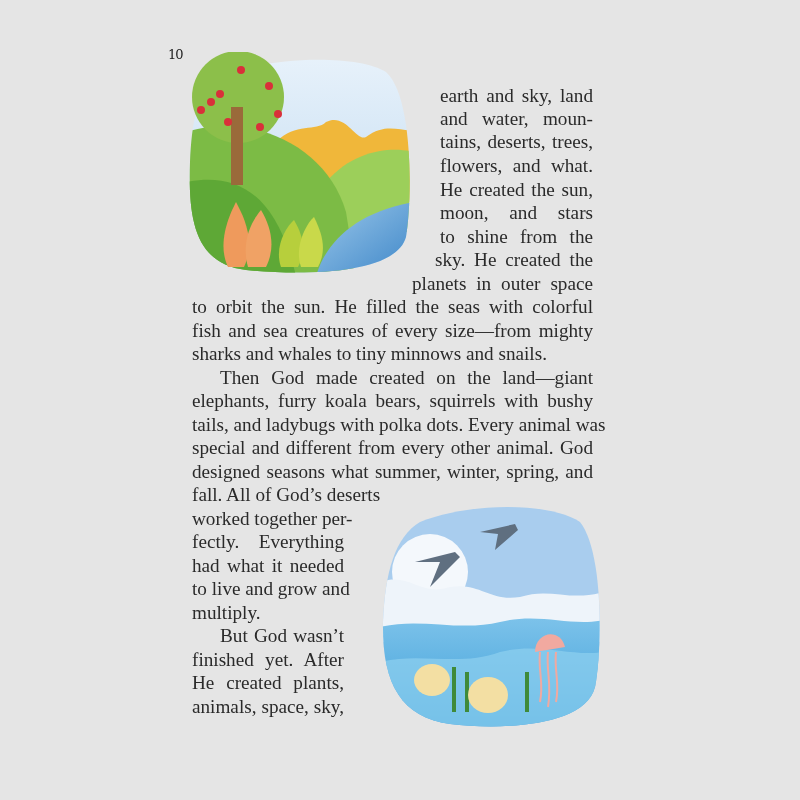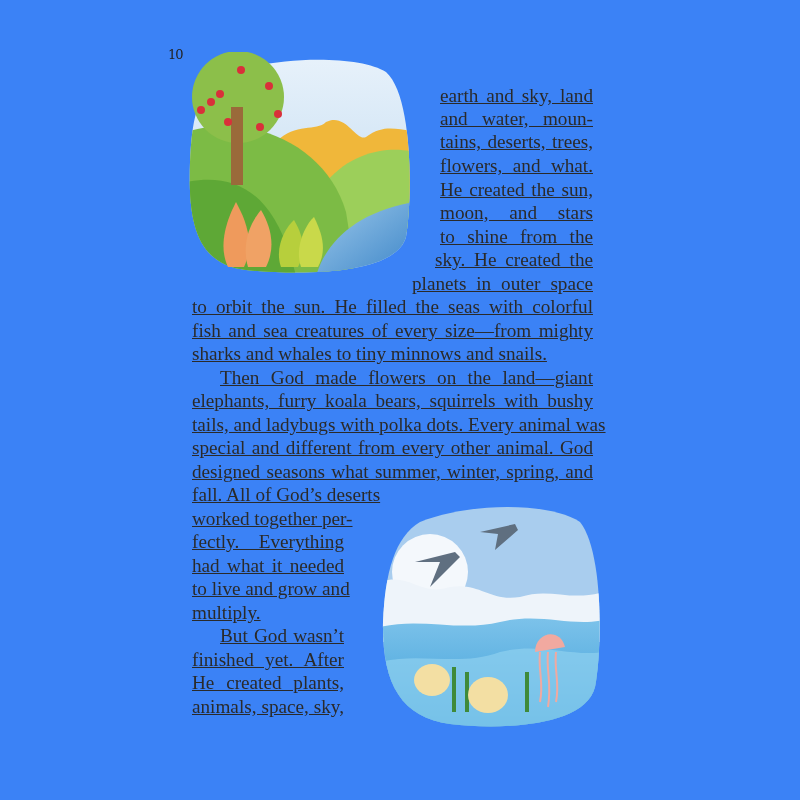--- a/index.html
+++ b/index.html
@@ -1,19 +1,19 @@
 <!DOCTYPE html>
 <html><head>
 <meta charset="utf-8">
 <style>
   html, body { margin: 0; padding: 0; background: #ffffff; }
   body { width: 800px; height: 800px; position: relative; overflow: hidden; }
-  .page { position: absolute; left: 0; top: 0; width: 800px; height: 800px; background: #3b82f6; }
+  .page { position: absolute; left: 0; top: 0; width: 800px; height: 800px; background: #e5e5e5; }
   .page-num { position: absolute; left: 168px; top: 47px; font-family: "DejaVu Serif", serif; font-size: 13px; color: #222; letter-spacing: -1px; }
-  .line { position: absolute; font-family: "Liberation Serif", serif; font-size: 19.2px; color: #2a2a2a; white-space: nowrap; line-height: 23px; text-align: justify; text-align-last: justify; text-decoration: underline; }
+  .line { position: absolute; font-family: "Liberation Serif", serif; font-size: 19.2px; color: #2a2a2a; white-space: nowrap; line-height: 23px; text-align: justify; text-align-last: justify; }
   .illus { position: absolute; }
 </style>
 </head>
 <body>
 
 <div class="page">
   <div class="page-num">10</div>
 
   <svg class="illus" style="left:186px;top:52px" width="228" height="224" viewBox="0 0 228 224">
     <defs>
@@ -97,21 +97,21 @@
   <div class="line" style="left:440px;top:130px;width:153px">tains, deserts, trees,</div>
   <div class="line" style="left:440px;top:154px;width:153px">flowers, and what.</div>
   <div class="line" style="left:440px;top:178px;width:153px">He created the sun,</div>
   <div class="line" style="left:440px;top:201px;width:153px">moon, and stars</div>
   <div class="line" style="left:440px;top:225px;width:153px">to shine from the</div>
   <div class="line" style="left:435px;top:248px;width:158px">sky. He created the</div>
   <div class="line" style="left:412px;top:272px;width:181px">planets in outer space</div>
   <div class="line" style="left:192px;top:295px;width:401px">to orbit the sun. He filled the seas with colorful</div>
   <div class="line" style="left:192px;top:319px;width:401px">fish and sea creatures of every size—from mighty</div>
   <div class="line" style="left:192px;top:342px;text-align-last:left">sharks and whales to tiny minnows and snails.</div>
-  <div class="line" style="left:220px;top:366px;width:373px">Then God made flowers on the land—giant</div>
+  <div class="line" style="left:220px;top:366px;width:373px">Then God made created on the land—giant</div>
   <div class="line" style="left:192px;top:389px;width:401px">elephants, furry koala bears, squirrels with bushy</div>
   <div class="line" style="left:192px;top:413px;width:401px">tails, and ladybugs with polka dots. Every animal was</div>
   <div class="line" style="left:192px;top:436px;width:401px">special and different from every other animal. God</div>
   <div class="line" style="left:192px;top:460px;width:401px">designed seasons what summer, winter, spring, and</div>
   <div class="line" style="left:192px;top:483px;text-align-last:left">fall. All of God’s deserts</div>
   <div class="line" style="left:192px;top:507px;width:152px">worked together per-</div>
   <div class="line" style="left:192px;top:530px;width:152px">fectly. Everything</div>
   <div class="line" style="left:192px;top:554px;width:152px">had what it needed</div>
   <div class="line" style="left:192px;top:577px;width:152px">to live and grow and</div>
   <div class="line" style="left:192px;top:601px;text-align-last:left">multiply.</div>

